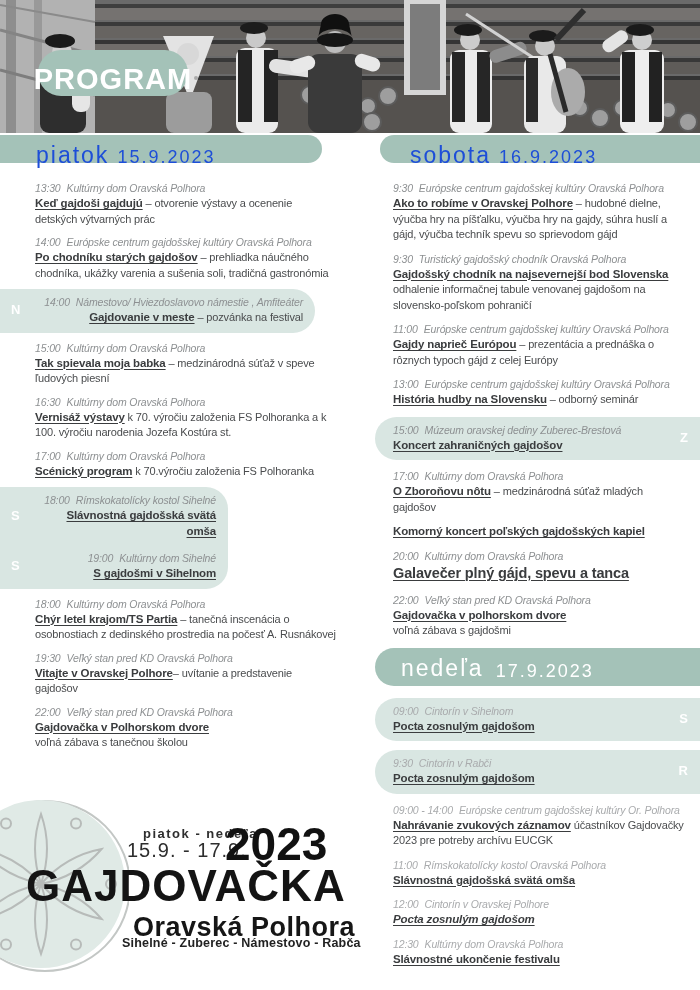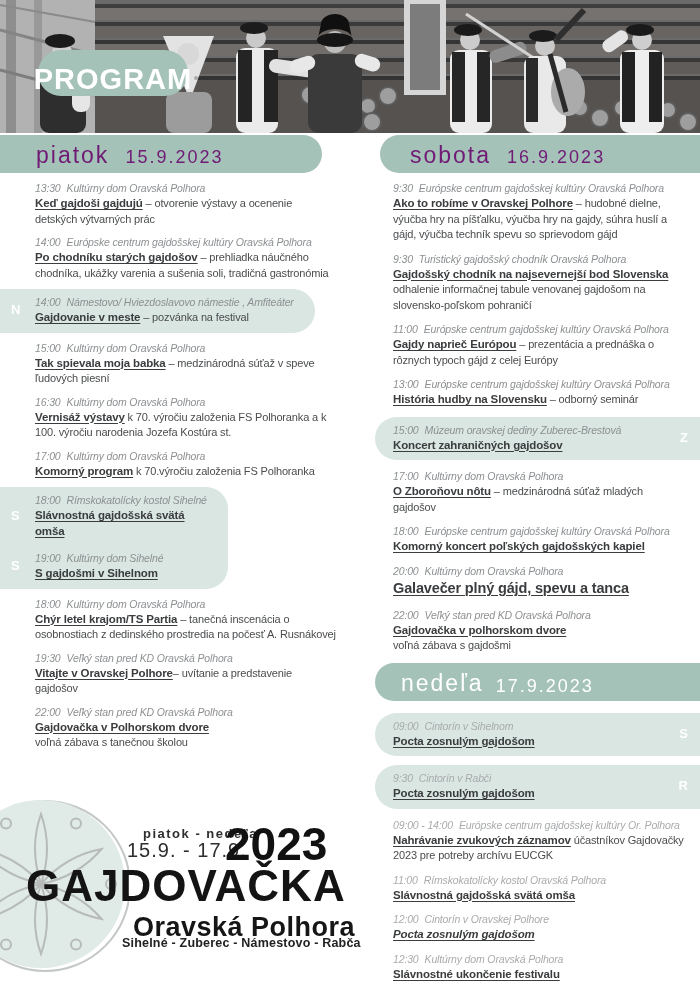--- a/index.html
+++ b/index.html
@@ -10,22 +10,22 @@
   }
   
   .banner{position:absolute;left:0;top:0;width:700px;height:133px;}
   .badge{
     position:absolute;left:38px;top:50px;width:150px;height:46px;border-radius:23px;
     background:var(--teal);color:#fff;display:flex;align-items:flex-end;justify-content:center;
     font-weight:bold;font-size:29px;letter-spacing:1px;
   }
   
   .day-bar{
-    position:absolute;top:135px;height:38px;background:var(--teal);color:#701a75;
-    display:flex;align-items:baseline;gap:16px;box-sizing:border-box;
+    position:absolute;top:135px;height:28px;background:var(--teal);color:#1d4ed8;
+    display:flex;align-items:baseline;gap:8px;box-sizing:border-box;
   }
   .bar-piatok{left:0;width:322px;border-radius:0 22px 22px 0;padding:7px 0 0 36px;}
   .bar-sobota{left:380px;width:320px;border-radius:22px 0 0 22px;padding:7px 4px 0 30px;}
   .day-name{font-size:23px;letter-spacing:2px;}
   .day-date{font-size:18px;letter-spacing:2px;}
   
   .col{position:absolute;top:181px;box-sizing:border-box;}
   .col-left{left:0;width:350px;padding:0 14px 0 35px;}
   .col-right{left:350px;width:350px;padding:0 12px 0 43px;}
   
@@ -36,21 +36,21 @@
   .title{font-weight:bold;color:#3a3c3e;font-size:11.5px;
          text-decoration:underline;text-decoration-thickness:1px;text-underline-offset:2px;}
   .title.italic{font-style:italic;}
   .event.big .body{line-height:19px;}
   .event.big .title{font-size:14.5px;}
   .desc{color:#4a4c4e;}
   .extra{color:#4a4c4e;}
   
   .band{background:var(--band);position:relative;box-sizing:border-box;margin:0 0 9px 0;}
   .col-left .band{margin-bottom:8px;}
-  .band.left{margin-left:-35px;padding:6px 12px 7px 35px;border-radius:0 22px 22px 0;}
+  .band.left{margin-left:-35px;padding:6px 12px 7px 35px;border-radius:0 22px 22px 0;text-align:right;}
   .band.right{margin-left:-18px;margin-right:-12px;padding:6px 28px 7px 18px;border-radius:22px 0 0 22px;}
   .band .event{margin:0;}
   .band .event + .event{margin-top:12px;}
   .marker{position:absolute;top:50%;transform:translateY(-50%);color:#fff;font-weight:bold;
           font-size:13px;font-style:normal;letter-spacing:0;}
   .band.left .marker{left:-24px;}
   .band.right .marker{right:-16px;}
   
   .nedela-bar{
     background:var(--teal);color:#fff;height:38px;border-radius:22px 0 0 22px;
@@ -204,21 +204,21 @@
       <div class="event">
         <div class="meta"><span class="time">15:00</span><span class="venue">Kultúrny dom Oravská Polhora</span></div>
         <div class="body"><span class="title">Tak spievala moja babka</span><span class="desc"> – medzinárodná súťaž v speve ľudových piesní</span></div>
       </div>
       <div class="event">
         <div class="meta"><span class="time">16:30</span><span class="venue">Kultúrny dom Oravská Polhora</span></div>
         <div class="body"><span class="title">Vernisáž výstavy</span><span class="desc"> k 70. výročiu založenia FS Polhoranka a k 100. výročiu narodenia Jozefa Kostúra st.</span></div>
       </div>
       <div class="event">
         <div class="meta"><span class="time">17:00</span><span class="venue">Kultúrny dom Oravská Polhora</span></div>
-        <div class="body"><span class="title">Komorný program</span><span class="desc"> k 70.výročiu založenia FS Polhoranka</span></div>
+        <div class="body"><span class="title">Scénický program</span><span class="desc"> k 70.výročiu založenia FS Polhoranka</span></div>
       </div>
       <div class="band left" style="width: 228px;">
         <div class="event">
           <div class="meta"><span class="time">18:00</span><span class="venue">Rímskokatolícky kostol Sihelné</span></div>
           <div class="body"><span class="title">Slávnostná gajdošská svätá omša</span></div>
           <span class="marker">S</span>
         </div>
         <div class="event">
           <div class="meta"><span class="time">19:00</span><span class="venue">Kultúrny dom Sihelné</span></div>
           <div class="body"><span class="title">S gajdošmi v Sihelnom</span></div>
@@ -265,21 +265,20 @@
           <div class="meta"><span class="time">15:00</span><span class="venue">Múzeum oravskej dediny Zuberec-Brestová</span></div>
           <div class="body"><span class="title">Koncert zahraničných gajdošov</span></div>
           <span class="marker">Z</span>
         </div>
       </div>
       <div class="event">
         <div class="meta"><span class="time">17:00</span><span class="venue">Kultúrny dom Oravská Polhora</span></div>
         <div class="body"><span class="title">O Zboroňovu nôtu</span><span class="desc"> – medzinárodná súťaž mladých gajdošov</span></div>
       </div>
       <div class="event">
-        <div class="meta"><span class="time">18:00</span><span class="venue">Európske centrum gajdošskej kultúry Oravská Polhora</span></div>
         <div class="body"><span class="title">Komorný koncert poľských gajdošských kapiel </span></div>
       </div>
       <div class="event big">
         <div class="meta"><span class="time">20:00</span><span class="venue">Kultúrny dom Oravská Polhora</span></div>
         <div class="body"><span class="title">Galavečer plný gájd, spevu a tanca</span></div>
       </div>
       <div class="event">
         <div class="meta"><span class="time">22:00</span><span class="venue">Veľký stan pred KD Oravská Polhora</span></div>
         <div class="body"><span class="title">Gajdovačka v polhorskom dvore</span></div>
         <div class="extra">voľná zábava s gajdošmi</div>

